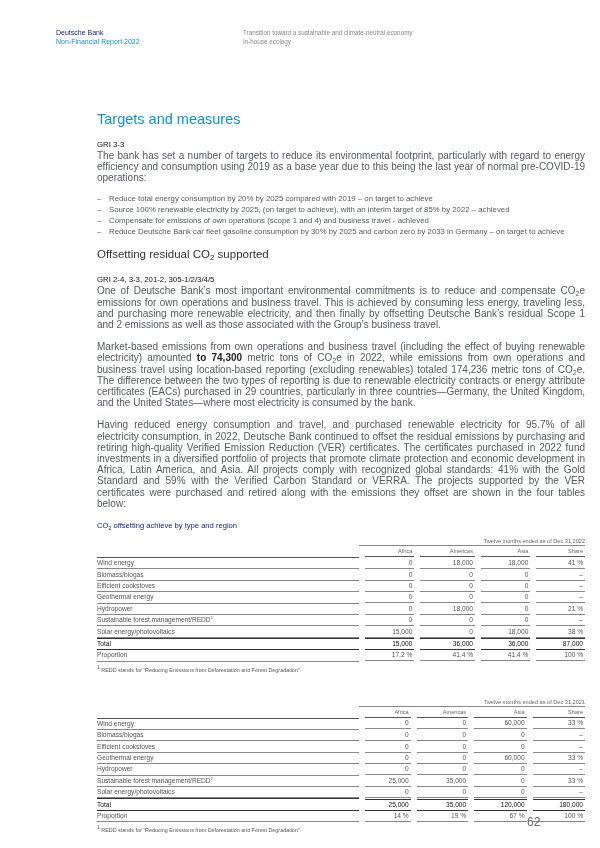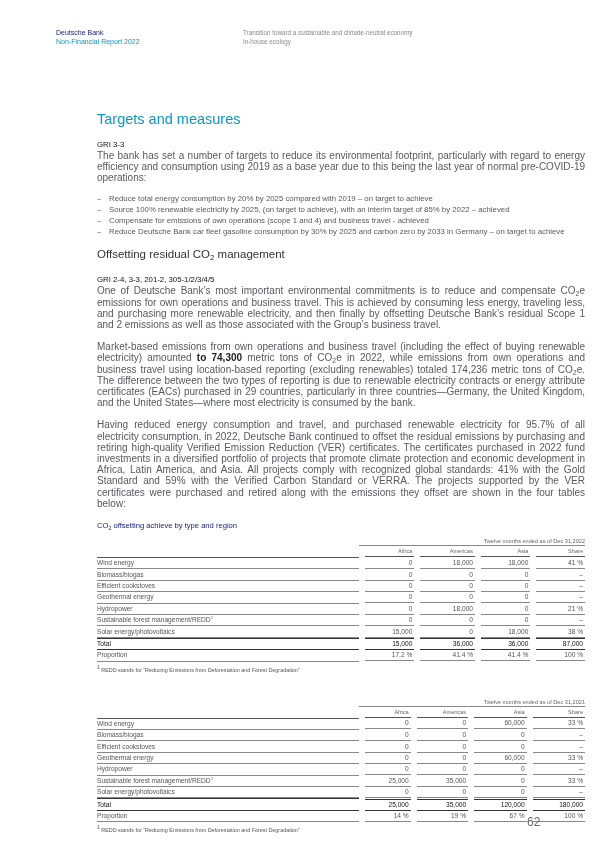--- a/index.html
+++ b/index.html
@@ -62,21 +62,21 @@
   <div class="gri" style="margin-top:12px">GRI 3-3</div>
   <p>The bank has set a number of targets to reduce its environmental footprint, particularly with regard to energy efficiency and consumption using 2019 as a base year due to this being the last year of normal pre-COVID-19 operations:</p>
 
   <ul class="bullets">
     <li><span class="dash">–</span><span>Reduce total energy consumption by 20% by 2025 compared with 2019 – on target to achieve</span></li>
     <li><span class="dash">–</span><span>Source 100% renewable electricity by 2025, (on target to achieve), with an interim target of 85% by 2022 – achieved</span></li>
     <li><span class="dash">–</span><span>Compensate for emissions of own operations (scope 1 and 4) and business travel - achieved</span></li>
     <li><span class="dash">–</span><span>Reduce Deutsche Bank car fleet gasoline consumption by 30% by 2025 and carbon zero by 2033 in Germany – on target to achieve</span></li>
   </ul>
 
-  <h2 class="sub"><span>Offsetting residual CO</span><sub>2</sub><span> management</span></h2>
+  <h2 class="sub"><span>Offsetting residual CO</span><sub>2</sub><span> supported</span></h2>
 
   <div class="gri">GRI 2-4, 3-3, 201-2, 305-1/2/3/4/5</div>
   <p><span>One of Deutsche Bank’s most important environmental commitments is to reduce and compensate CO</span><sub>2</sub><span>e emissions for own operations and business travel. This is achieved by consuming less energy, traveling less, and purchasing more renewable electricity, and then finally by offsetting Deutsche Bank’s residual Scope 1 and 2 emissions as well as those associated with the Group’s business travel.</span></p>
   <div class="spacer"></div>
   <p><span>Market-based emissions from own operations and business travel (including the effect of buying renewable electricity) amounted </span><b>to 74,300</b><span> metric tons of CO</span><sub>2</sub><span>e in 2022, while emissions from own operations and business travel using location-based reporting (excluding renewables) totaled 174,236 metric tons of CO</span><sub>2</sub><span>e. The difference between the two types of reporting is due to renewable electricity contracts or energy attribute certificates (EACs) purchased in 29 countries, particularly in three countries—Germany, the United Kingdom, and the United States—where most electricity is consumed by the bank.</span></p>
   <div class="spacer"></div>
   <p>Having reduced energy consumption and travel, and purchased renewable electricity for 95.7% of all electricity consumption, in 2022, Deutsche Bank continued to offset the residual emissions by purchasing and retiring high-quality Verified Emission Reduction (VER) certificates. The certificates purchased in 2022 fund investments in a diversified portfolio of projects that promote climate protection and economic development in Africa, Latin America, and Asia. All projects comply with recognized global standards: 41% with the Gold Standard and 59% with the Verified Carbon Standard or VERRA. The projects supported by the VER certificates were purchased and retired along with the emissions they offset are shown in the four tables below:</p>
 
   <div class="tbl-title"><span>CO</span><sub>2</sub><span> offsetting achieve by type and region</span></div>
 

